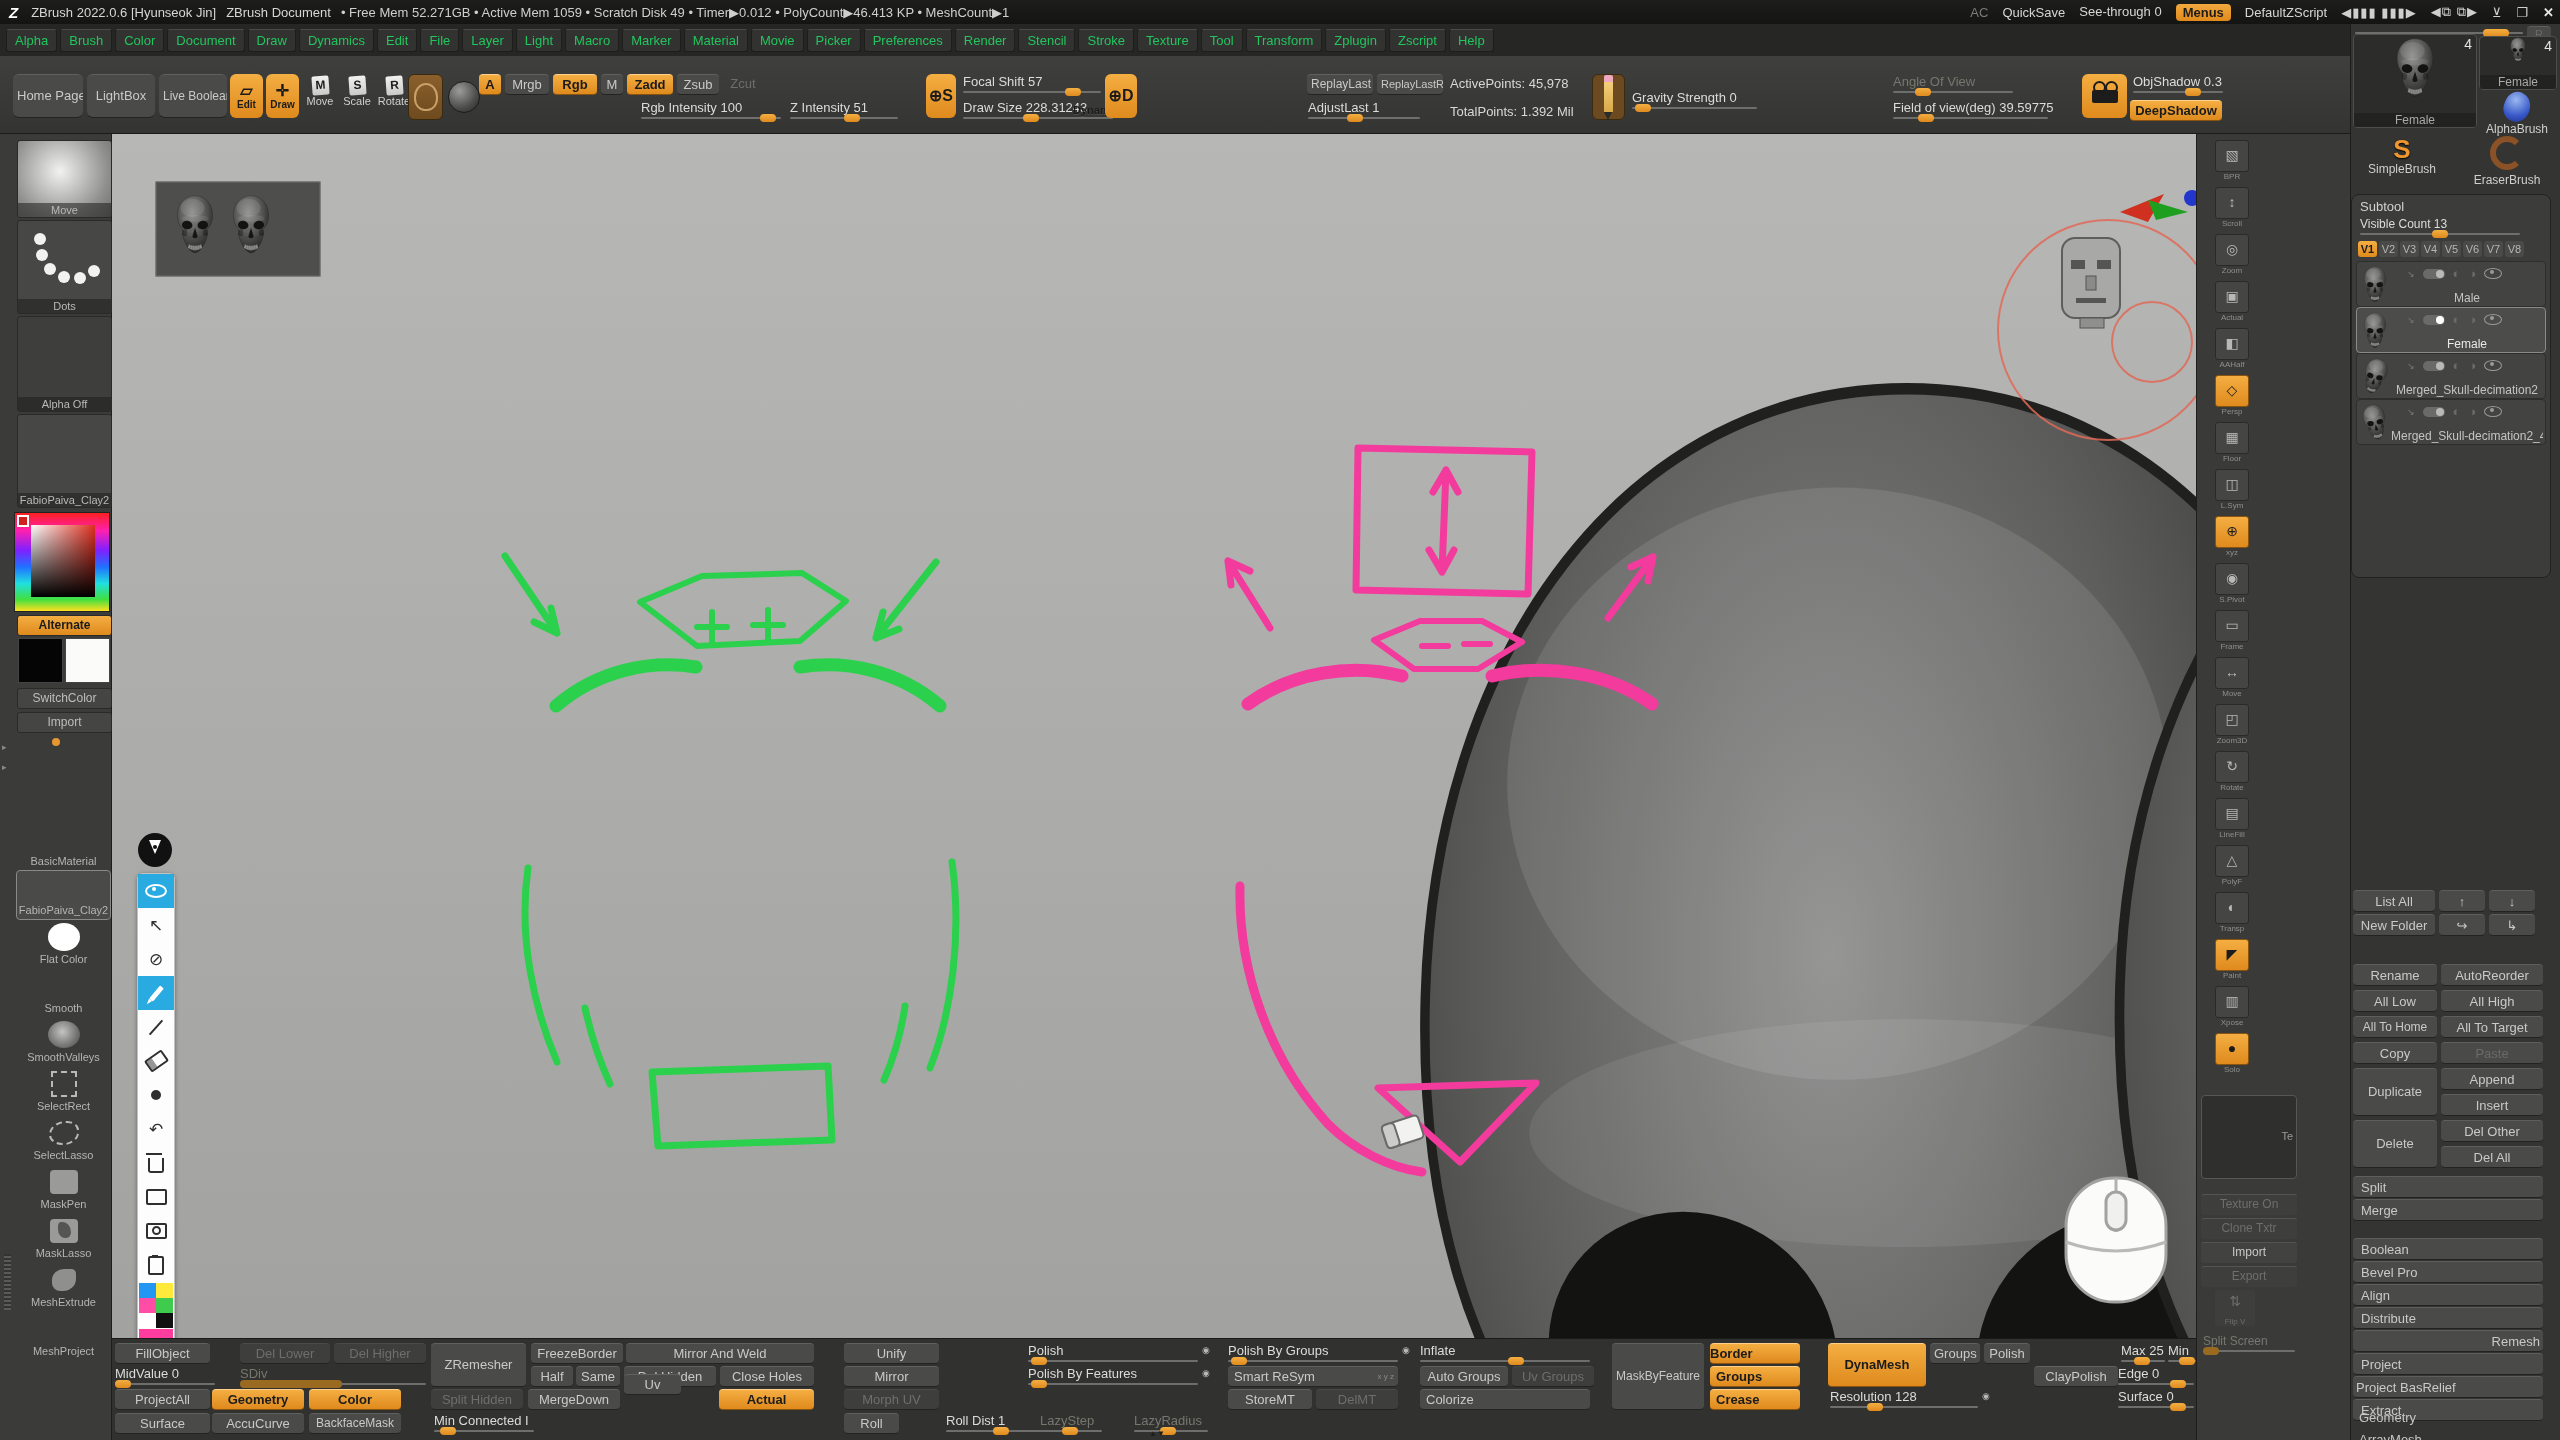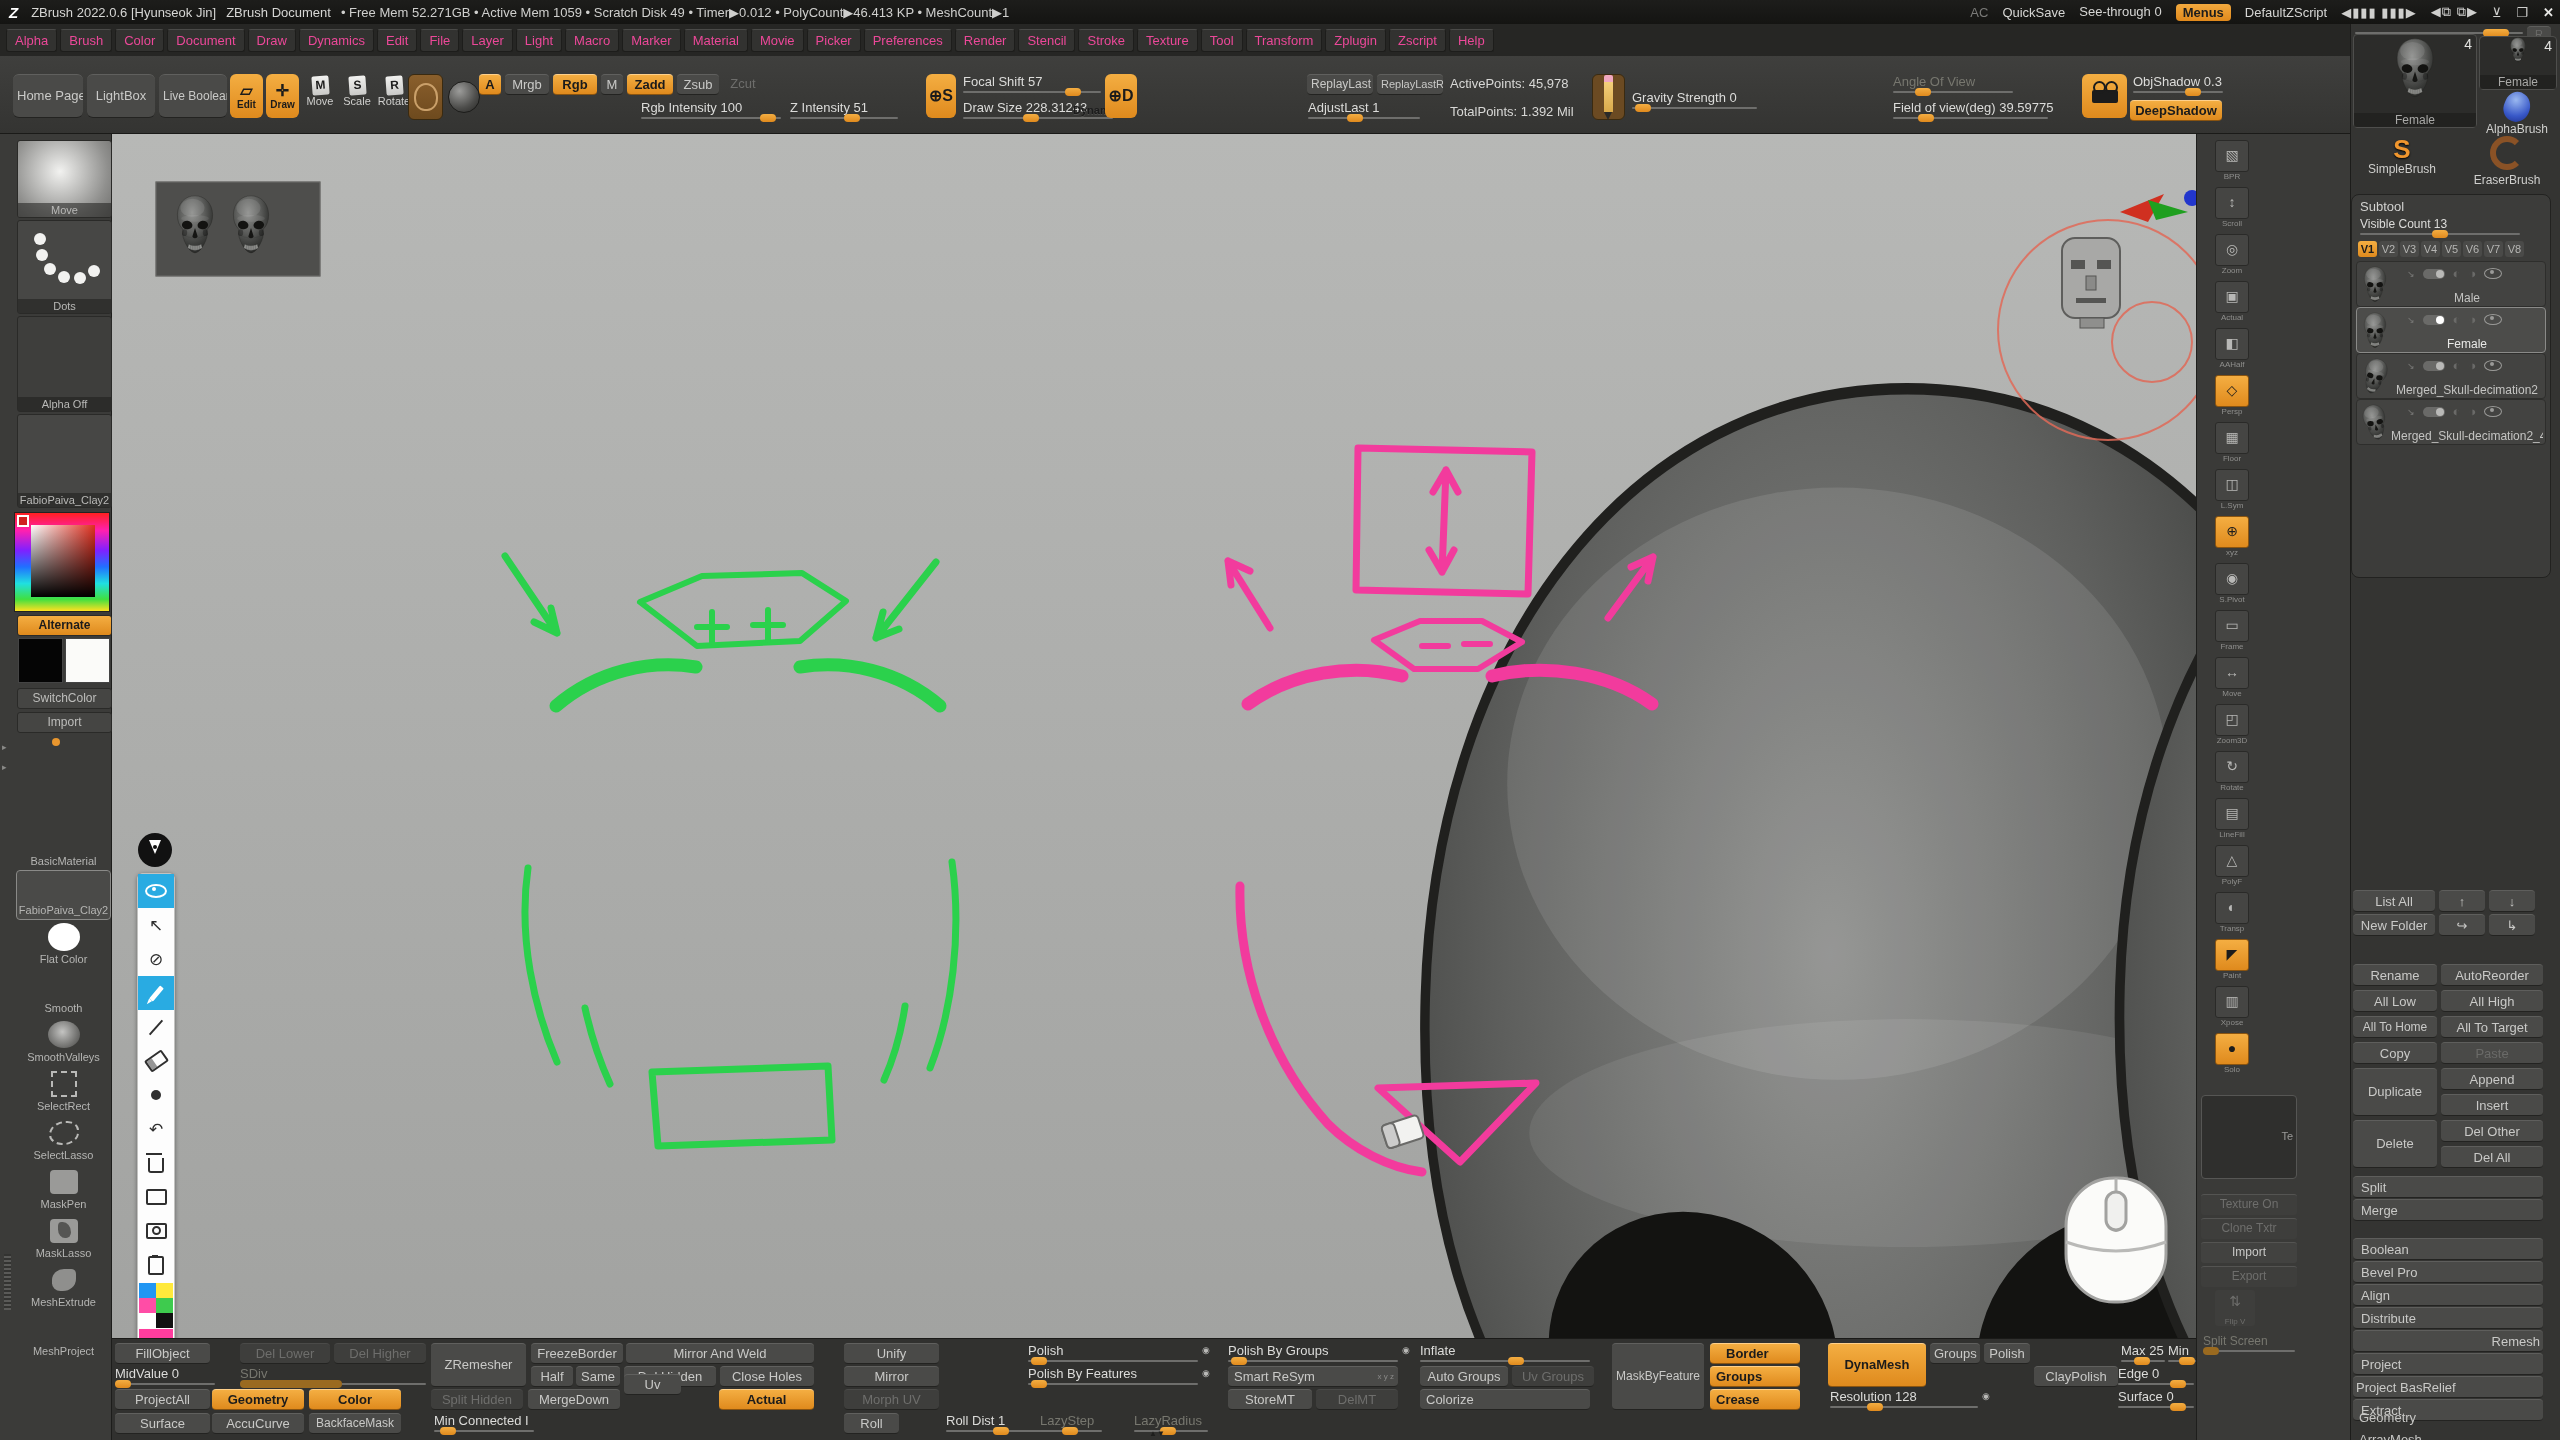--- a/index.html
+++ b/index.html
@@ -11,21 +11,21 @@
   .tlogo{font-weight:bold;font-style:italic;color:#fff;font-size:15px;padding:0 3px;}
   .tstats{color:#cfcfcd;}
   .tb-right{position:absolute;right:6px;top:0;height:24px;display:flex;align-items:center;gap:14px;}
   .tb-right .dim{color:#7a7a78;}
   .menus-btn{background:linear-gradient(#f2a93e,#e0891c);color:#1c1c1c;border-radius:4px;padding:1px 7px;font-weight:bold;}
   .seethrough{position:relative;padding-bottom:2px;}
   .winglyph{color:#cfcfcd;font-size:13px;letter-spacing:1px;}
   .close-x{color:#e8e8e6;font-weight:bold;}
   
   .menubar{left:0;top:24px;width:2350px;height:32px;background:#262624;display:flex;align-items:center;gap:3px;padding:0 6px;}
-  .menu-item{background:#323230;border:1px solid #1d1d1b;border-top-color:#4a4a48;border-radius:3px;padding:3px 8px;color:#ec4899;white-space:nowrap;}
+  .menu-item{background:#323230;border:1px solid #1d1d1b;border-top-color:#4a4a48;border-radius:3px;padding:3px 8px;color:#22c55e;white-space:nowrap;}
   
   .toolbar{left:0;top:56px;width:2350px;height:78px;background:linear-gradient(#3f3f3d,#343432);border-bottom:1px solid #1a1a18;}
   .zbtn{position:absolute;height:21px;line-height:19px;background:#4a4a48;border-top:1px solid #60605e;border-bottom:1px solid #232321;border-radius:4px;color:#c9c9c7;text-align:center;box-sizing:border-box;overflow:hidden;white-space:nowrap;padding:0 4px;font-size:13px;}
   .zbtn.big{height:44px;line-height:42px;border-radius:6px;}
   .zbtn.orange{background:linear-gradient(#f4ae42,#df8a1d);color:#1b1b1b;border-top-color:#ffd08a;border-bottom-color:#8a5410;font-weight:bold;}
   .zbtn.dim{color:#6e6e6c;background:#3e3e3c;border-top-color:#4a4a48;}
   .zslider{position:absolute;height:20px;font-size:13px;color:#dcdcda;white-space:nowrap;}
   .zslider .trk{position:relative;margin-top:2px;height:2px;background:#6e6e6c;border-radius:1px;}
   .zslider .knob{position:absolute;top:-3px;width:16px;height:8px;background:linear-gradient(#f4ae42,#e08a1d);border-radius:4px;}
   .zslider.dim{color:#77776f;}
@@ -821,21 +821,21 @@
     <div class="zbtn dim" style="left:1204px;top:50px;width:82px">DelMT</div>
 
     <div class="zslider" style="left:1308px;top:4px;width:170px"><span>Inflate</span><div class="trk">
           <i class="knob" style="left:52%"></i>
         </div></div>
     <div class="zbtn" style="left:1308px;top:27px;width:88px">Auto Groups</div>
     <div class="zbtn dim" style="left:1400px;top:27px;width:82px">Uv Groups</div>
     <div class="zbtn" style="left:1308px;top:50px;width:170px;text-align:left;padding-left:6px">Colorize</div>
 
     <div class="zbtn" style="left:1500px;top:4px;width:92px;height:67px;line-height:65px;font-size:12px">MaskByFeature</div>
-    <div class="zbtn orange" style="left:1598px;top:4px;width:90px;text-align:left;padding-left:16px">Border</div>
+    <div class="zbtn orange" style="left:1598px;top:4px;width:90px;text-align:left;padding-left:0">Border</div>
     <div class="zbtn orange" style="left:1598px;top:27px;width:90px;text-align:left;padding-left:6px">Groups</div>
     <div class="zbtn orange" style="left:1598px;top:50px;width:90px;text-align:left;padding-left:6px">Crease</div>
 
     <div class="zbtn orange" style="left:1716px;top:4px;width:98px;height:44px;line-height:42px">DynaMesh</div>
     <div class="zslider" style="left:1718px;top:50px;width:148px"><span>Resolution 128</span><div class="trk">
           <i class="knob" style="left:25%"></i>
         </div></div>
     <span class="gear" style="left:1870px;top:52px">◉</span>
     <div class="zbtn" style="left:1818px;top:4px;width:50px">Groups</div>
     <div class="zbtn" style="left:1872px;top:4px;width:46px">Polish</div>

